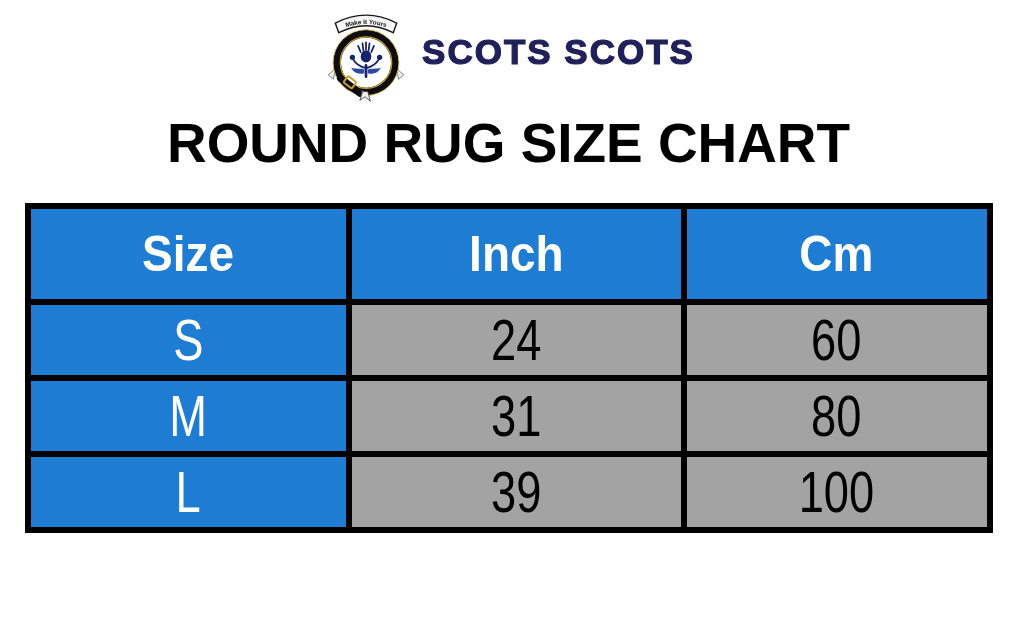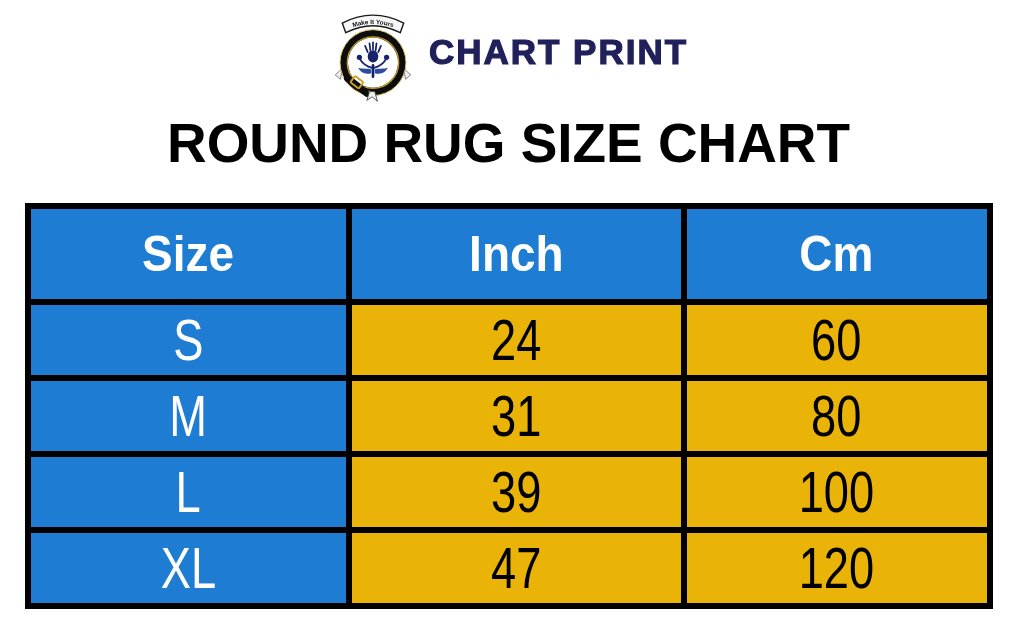--- a/index.html
+++ b/index.html
@@ -37,21 +37,21 @@
   }
   .size-chart col.c-size{width:33.4%;}
   .size-chart col.c-inch{width:34.8%;}
   .size-chart col.c-cm{width:31.8%;}
   .size-chart th{
     height:90px;background:var(--table-blue);color:#ffffff;
     font-size:50px;font-weight:bold;
   }
   .size-chart td{height:70px;font-size:58px;font-weight:400;}
   .size-chart td.size-cell{background:var(--table-blue);color:#ffffff;}
-  .size-chart td.num-cell{background:#eab308;color:#000000;}
+  .size-chart td.num-cell{background:#a3a3a3;color:#000000;}
   .hdr{display:inline-block;transform:scaleX(0.92);}
   .cond{display:inline-block;transform:scaleX(0.78);}
 </style>
 </head>
 <body style="--table-blue: #1e7dd2; --brand-navy: #20205a; --border-black: #000000; --thistle-navy: #16226b; --gold: #c9a227;">
 
 <header class="brand-header">
   <svg class="crest" width="88" height="94" viewBox="0 0 100 107" aria-hidden="true">
 
     <path d="M15,68 l-8,7 6,5 z" fill="#efefef" stroke="#555" stroke-width="0.8"></path>
@@ -86,21 +86,21 @@
 
     <g>
       <path d="M21,79 L43,96" stroke="#0d0d0d" stroke-width="8" stroke-linecap="round"></path>
       <rect x="26" y="79" width="12" height="9" rx="1.5" fill="none" stroke="#c9a227" stroke-width="2.2" transform="rotate(38 32 83)"></rect>
       <circle cx="46" cy="94" r="1.2" fill="#c9a227"></circle>
       <circle cx="51" cy="95.5" r="1.2" fill="#c9a227"></circle>
     </g>
 
     <path d="M46,94 L43,104 L49,100 L55,105 L52,94 Z" fill="#f0f0f0" stroke="#444" stroke-width="1"></path>
   </svg>
-  <div class="brand-name">CHART PRINT</div>
+  <div class="brand-name">SCOTS SCOTS</div>
 </header>
 
 <h1 class="page-title">ROUND RUG SIZE CHART</h1>
 
 <table class="size-chart">
   <colgroup>
     <col class="c-size">
       <col class="c-inch">
       <col class="c-cm">
   </colgroup>
@@ -120,19 +120,14 @@
     <tr>
       <td class="size-cell"><span class="cond">M</span></td>
       <td class="num-cell"><span class="cond">31</span></td>
       <td class="num-cell"><span class="cond">80</span></td>
     </tr>
     <tr>
       <td class="size-cell"><span class="cond">L</span></td>
       <td class="num-cell"><span class="cond">39</span></td>
       <td class="num-cell"><span class="cond">100</span></td>
     </tr>
-    <tr>
-      <td class="size-cell"><span class="cond">XL</span></td>
-      <td class="num-cell"><span class="cond">47</span></td>
-      <td class="num-cell"><span class="cond">120</span></td>
-    </tr>
   </tbody>
 </table>
 
 </body></html>

